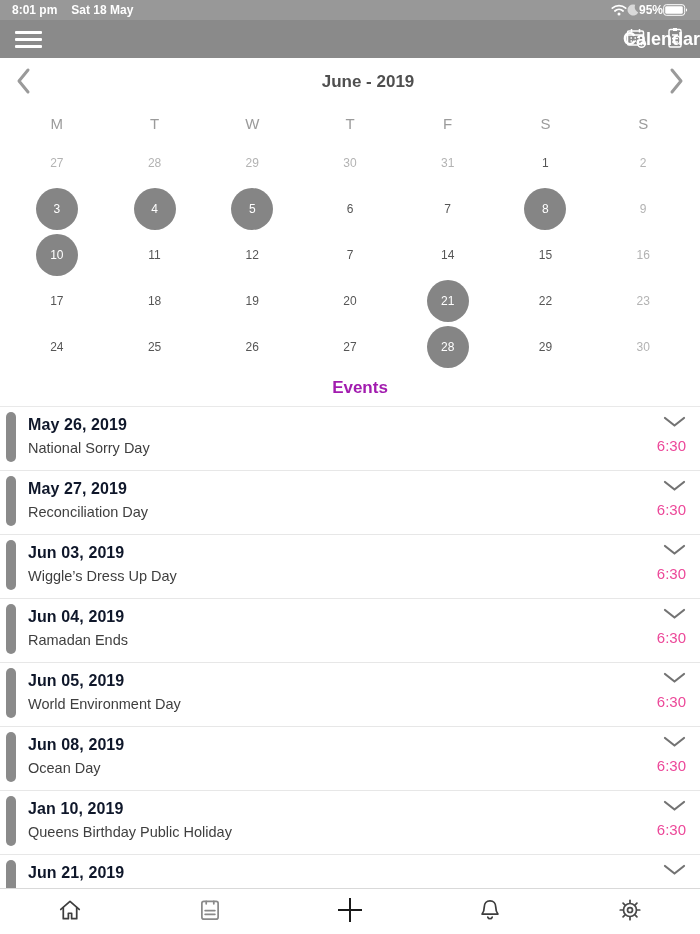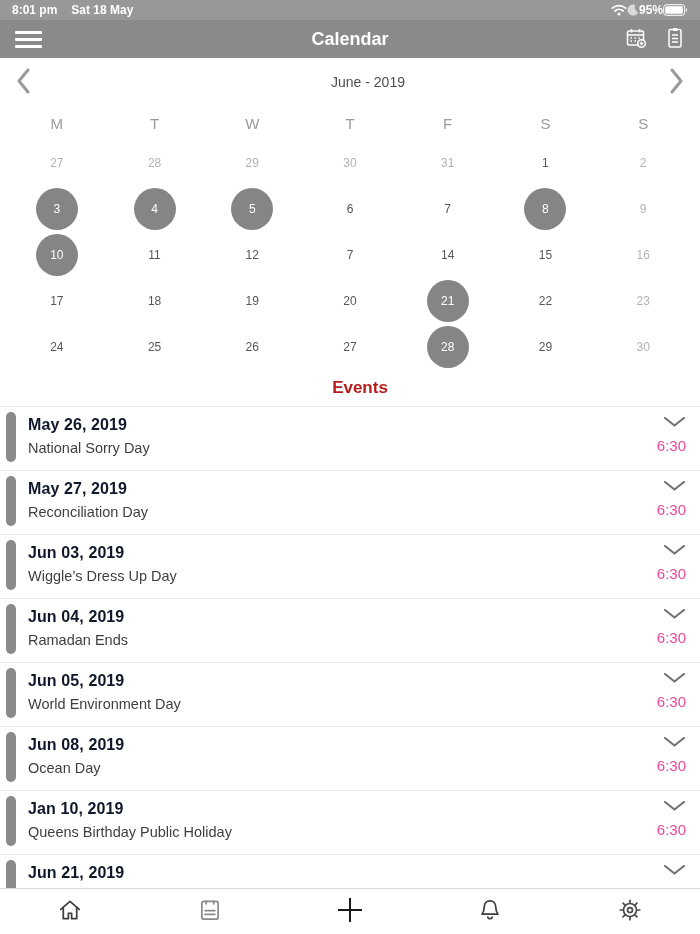--- a/index.html
+++ b/index.html
@@ -25,33 +25,33 @@
   .nav-bar {
     height:38px; flex:0 0 38px; background:var(--header-bg,#8a8a8a);
     position:relative; display:flex; align-items:center;
   }
   .hamburger {
     background:none; border:none; cursor:pointer; margin-left:15px;
     display:flex; flex-direction:column; gap:4px; padding:4px 0;
   }
   .hamburger span { display:block; width:27px; height:3px; background:#fff; border-radius:1px; }
   .nav-title {
-    position:absolute; left:0; right:0; text-align:center;
+    position:absolute; left:0; right:0; text-align:right;
     color:#fff; font-size:18px; font-weight:bold; pointer-events:none;
   }
   .nav-actions { margin-left:auto; display:flex; gap:16px; margin-right:14px; align-items:center; }
   .nav-actions button { background:none; border:none; cursor:pointer; padding:0; display:block; }
 
   
   .month-nav {
     height:48px; flex:0 0 48px; display:flex; align-items:center;
     justify-content:space-between; padding:0 14px; background:#fff;
   }
   .month-nav button { background:none; border:none; cursor:pointer; padding:0; display:block; }
-  .month-label { font-size:14px; font-weight:normal; color:#4f4f4f;margin-left:36px; }
+  .month-label { font-size:17px; font-weight:bold; color:#4f4f4f;margin-left:36px; }
 
   
   .day-headers {
     height:34px; flex:0 0 34px; display:grid; grid-template-columns:repeat(7,1fr);
     align-items:center; justify-items:center; padding:0 8px;
   }
   .dow { color:#9b9b9b; font-size:15px; }
   .calendar-grid {
     flex:0 0 230px; display:grid; grid-template-columns:repeat(7,1fr);
     grid-auto-rows:46px; align-items:center; justify-items:center; padding:0 8px;
@@ -60,21 +60,21 @@
     width:42px; height:42px; border-radius:50%; display:flex; align-items:center;
     justify-content:center; font-size:12px; cursor:pointer;
   }
   .day.normal   { color:var(--normal-day-text,#565656); }
   .day.muted    { color:var(--muted-day-text,#b3b3b3); }
   .day.selected { background:var(--selected-day-bg,#858585); color:#fff; }
 
   
   .events-header {
     flex:0 0 36px; display:flex; align-items:center; justify-content:center;
-    font-size:17px; font-weight:bold; color:#b91c1c;margin-left:20px;
+    font-size:17px; font-weight:bold; color:#a21caf;margin-left:20px;
   }
   .events-list { flex:1 1 auto; overflow:hidden; border-top:1px solid #e9e9e9; }
   .event-row {
     height:64px; position:relative; border-bottom:1px solid #e7e7e7;
     padding:9px 14px 0 28px; cursor:pointer; background:#fff;
   }
   .ev-bar {
     position:absolute; left:6px; top:5px; width:10px; height:50px;
     border-radius:5px; background:var(--event-accent-bar,#8a8a8a);
   }

